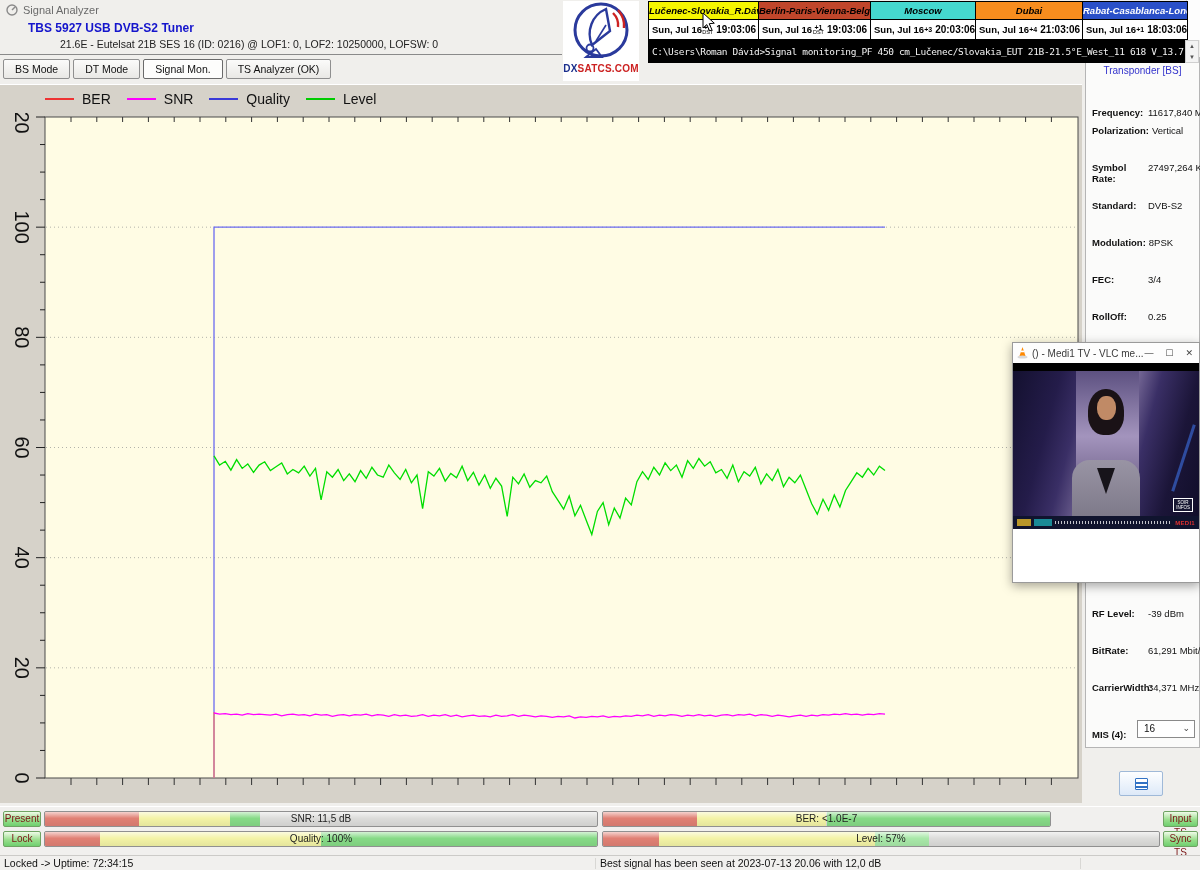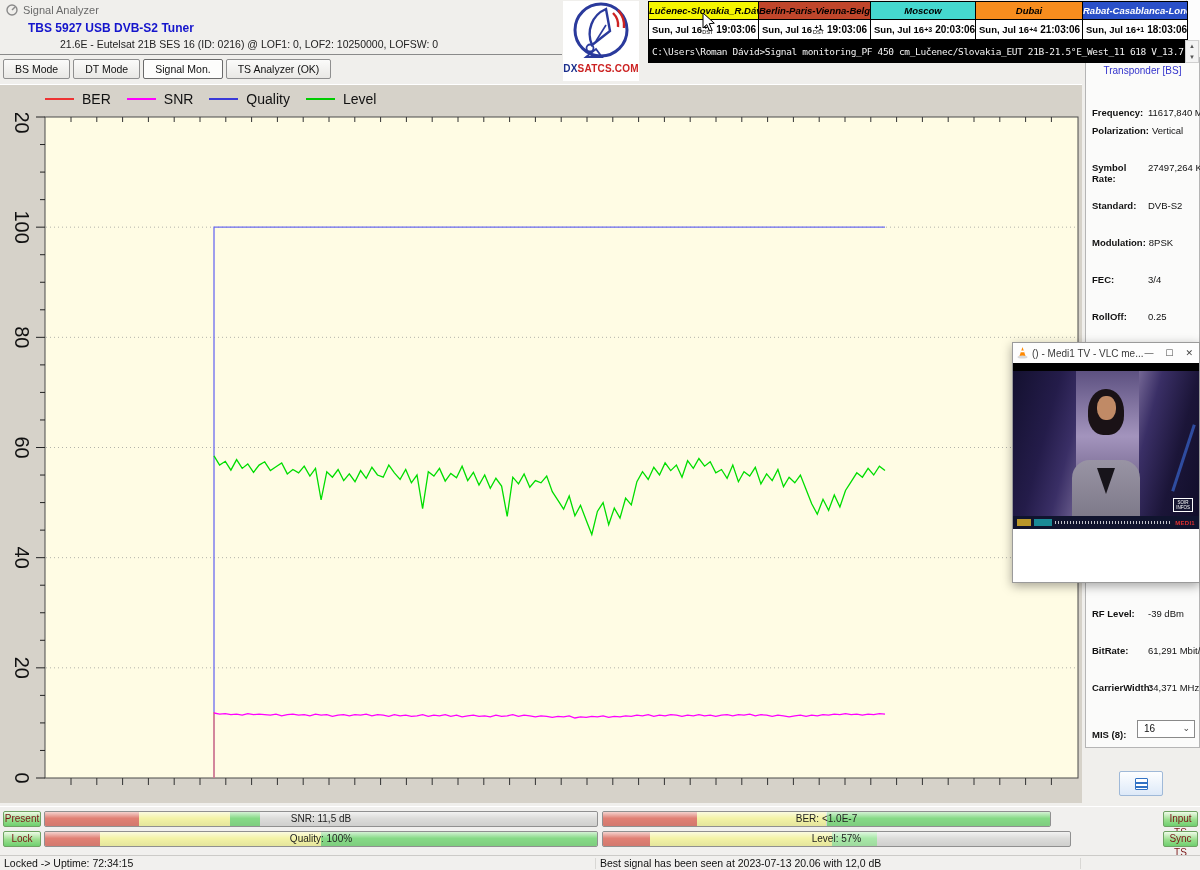--- a/index.html
+++ b/index.html
@@ -264,21 +264,21 @@
       <span class="val">-39 dBm</span>
     </div>
     <div class="sb-row" style="top: 587px;">
       <span class="lbl">BitRate:</span>
       <span class="val">61,291 Mbit/s</span>
     </div>
     <div class="sb-row" style="top: 624px;">
       <span class="lbl">CarrierWidth:</span>
       <span class="val">34,371 MHz</span>
     </div>
-    <div id="mis-row" style="top: 666px;"><span class="lbl">MIS (8):</span></div>
+    <div id="mis-row" style="top: 666px;"><span class="lbl">MIS (4):</span></div>
   </div>
 <div id="mis-select">
   <span class="v">16</span>
   <span class="chev">⌄</span>
 </div>
 <div id="ts-stream-button">
   <div class="ico"></div>
 </div>
 
 <div id="chart-panel">
@@ -479,21 +479,21 @@
     </div>
     <div class="gbtn" style="left: 1163px; width: 35px; top: 4px;">Input TS</div>
     <div class="gbtn" style="left: 3px; width: 38px; top: 24px;">Lock</div>
     <div class="gauge" style="left: 44px; width: 554px; top: 24px;">
       <div class="seg" style="left: 0%; width: 10%; background: rgb(224, 128, 116);"></div>
       <div class="seg" style="left: 10%; width: 40%; background: rgb(243, 243, 166);"></div>
       <div class="seg" style="left: 50%; width: 50%; background: rgb(134, 218, 134);"></div>
       <div class="gloss"></div>
       <div class="glabel">Quality: 100%</div>
     </div>
-    <div class="gauge" style="left: 602px; width: 469px; top: 24px;">
+    <div class="gauge" style="left: 602px; width: 558px; top: 24px;">
       <div class="seg" style="left: 0%; width: 10%; background: rgb(224, 128, 116);"></div>
       <div class="seg" style="left: 10%; width: 39%; background: rgb(243, 243, 166);"></div>
       <div class="seg" style="left: 49%; width: 9.6%; background: rgb(168, 232, 168);"></div>
       <div class="gloss"></div>
       <div class="glabel">Level: 57%</div>
     </div>
     <div class="gbtn" style="left: 1163px; width: 35px; top: 24px;">Sync TS</div>
   </div>
 
 <div id="statusbar">

